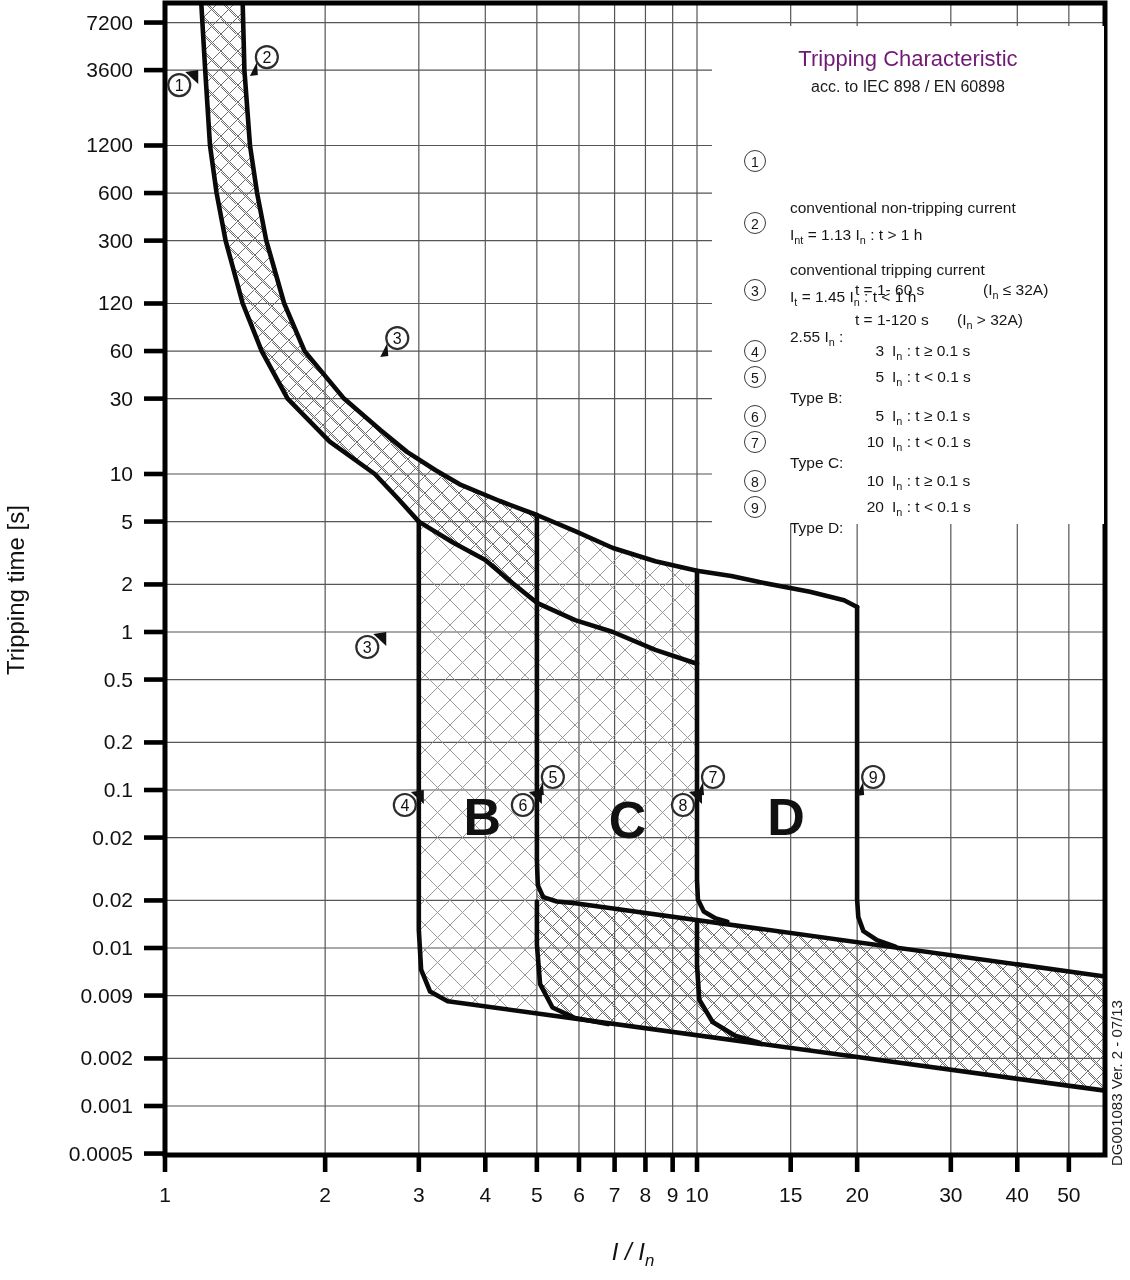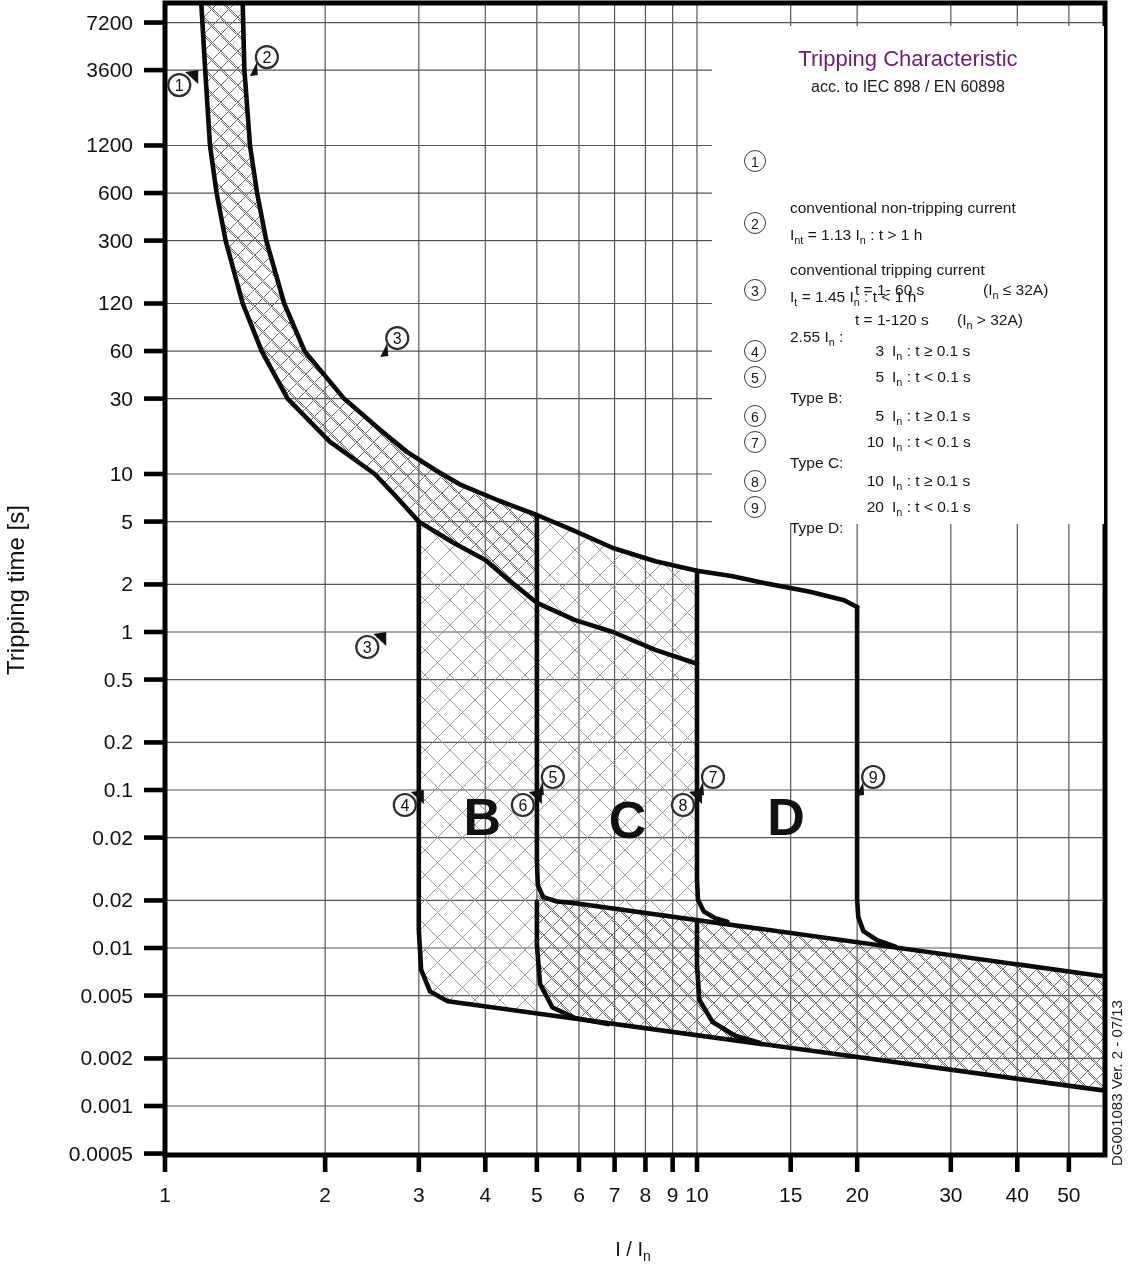--- a/index.html
+++ b/index.html
@@ -5,21 +5,21 @@
   html,body{margin:0;padding:0;background:#fff;}
   #stage{position:relative;width:1130px;height:1280px;background:#ffffff;overflow:hidden;
          font-family:"Liberation Sans", sans-serif;color:#111;}
   #plot-svg{position:absolute;left:0;top:0;z-index:1;}
   .ylab{position:absolute;left:0;width:133px;text-align:right;font-size:21px;color:#111;
         line-height:24px;}
   .xlab{position:absolute;width:64px;text-align:center;font-size:21px;color:#111;top:1183px;}
   #labels-layer{position:absolute;left:0;top:0;z-index:2;}
   #y-title{position:absolute;left:2px;top:790px;width:400px;text-align:center;
            font-size:24px;transform:rotate(-90deg);transform-origin:0 0;z-index:2;}
-  #x-title{position:absolute;left:533px;top:1238px;width:200px;text-align:center;font-size:20px;z-index:2;}
+  #x-title{position:absolute;left:533px;top:1238px;width:200px;text-align:center;font-size:24px;z-index:2;font-style:italic;}
   #footer-code{position:absolute;left:1108px;top:1166px;width:220px;font-size:15px;color:#222;
            transform:rotate(-90deg);transform-origin:0 0;z-index:2;white-space:nowrap;}
   #legend{position:absolute;left:712px;top:26px;width:392px;height:498px;background:#fff;z-index:3;
           font-size:15.5px;color:#161616;}
   #legend-title{position:absolute;left:0;top:20px;width:100%;text-align:center;font-size:22px;color:#701a75;}
   #legend-subtitle{position:absolute;left:0;top:52px;width:100%;text-align:center;font-size:16px;color:#1a1a1a;}
   .lrow{position:absolute;left:0;width:392px;}
   .lnum{position:absolute;left:32px;top:0;width:22px;height:22px;border:1.8px solid #3a3a3a;
         border-radius:50%;text-align:center;line-height:22px;font-size:14px;background:#fff;box-sizing:border-box;}
   .ltext{position:absolute;left:78px;top:2px;white-space:nowrap;margin-top:47px;}
@@ -194,21 +194,21 @@
       <div class="ylab" style="top: 462px;">10</div>
       <div class="ylab" style="top: 509.563px;">5</div>
       <div class="ylab" style="top: 572.437px;">2</div>
       <div class="ylab" style="top: 620px;">1</div>
       <div class="ylab" style="top: 667.563px;">0.5</div>
       <div class="ylab" style="top: 730.437px;">0.2</div>
       <div class="ylab" style="top: 778px;">0.1</div>
       <div class="ylab" style="top: 825.563px;">0.02</div>
       <div class="ylab" style="top: 888.437px;">0.02</div>
       <div class="ylab" style="top: 936px;">0.01</div>
-      <div class="ylab" style="top: 983.563px;">0.005</div>
+      <div class="ylab" style="top: 983.563px;">0.009</div>
       <div class="ylab" style="top: 1046.44px;">0.002</div>
       <div class="ylab" style="top: 1094px;">0.001</div>
       <div class="ylab" style="top: 1141.56px;">0.0005</div>
       <div class="xlab" style="left: 133px;">1</div>
       <div class="xlab" style="left: 293.148px;">2</div>
       <div class="xlab" style="left: 386.829px;">3</div>
       <div class="xlab" style="left: 453.296px;">4</div>
       <div class="xlab" style="left: 504.852px;">5</div>
       <div class="xlab" style="left: 546.976px;">6</div>
       <div class="xlab" style="left: 582.592px;">7</div>

